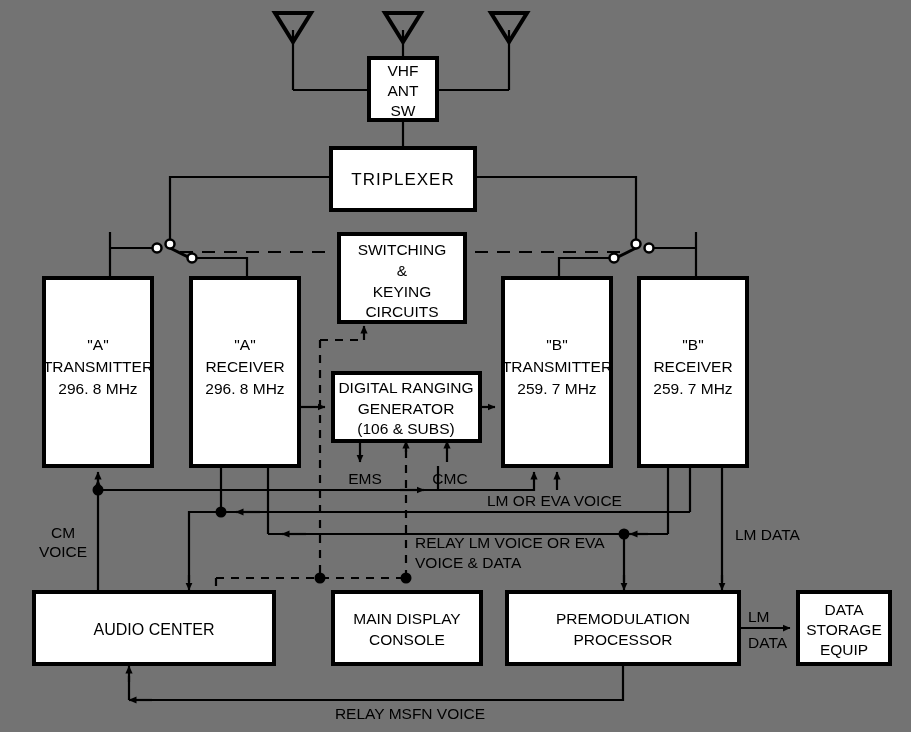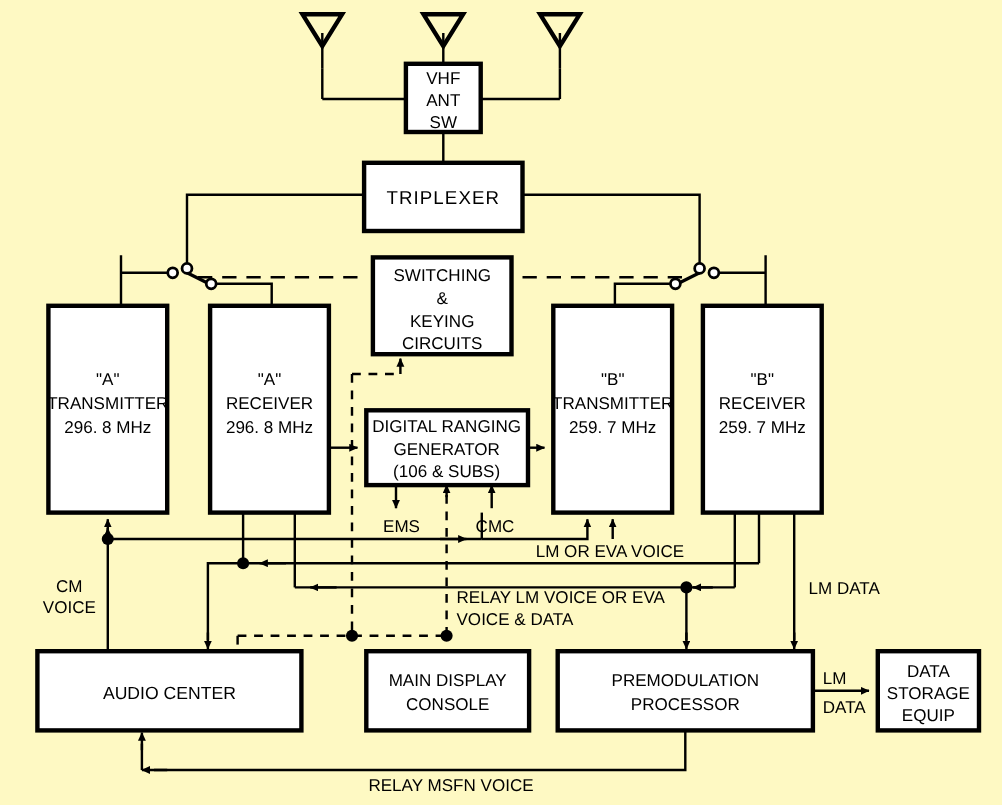--- a/index.html
+++ b/index.html
@@ -4,21 +4,21 @@
 <style>
   html, body {
     margin: 0;
     padding: 0;
     background: #ffffff;
   }
   #diagram-root {
     position: relative;
     width: 911px;
     height: 732px;
-    background: #fef9c3;
+    background: #737373;
     font-family: "Liberation Sans", sans-serif;
     overflow: hidden;
   }
   svg#wires {
     position: absolute;
     top: 0; left: 0;
     width: 911px;
     height: 732px;
   }
   .box-label, .sig-label {

